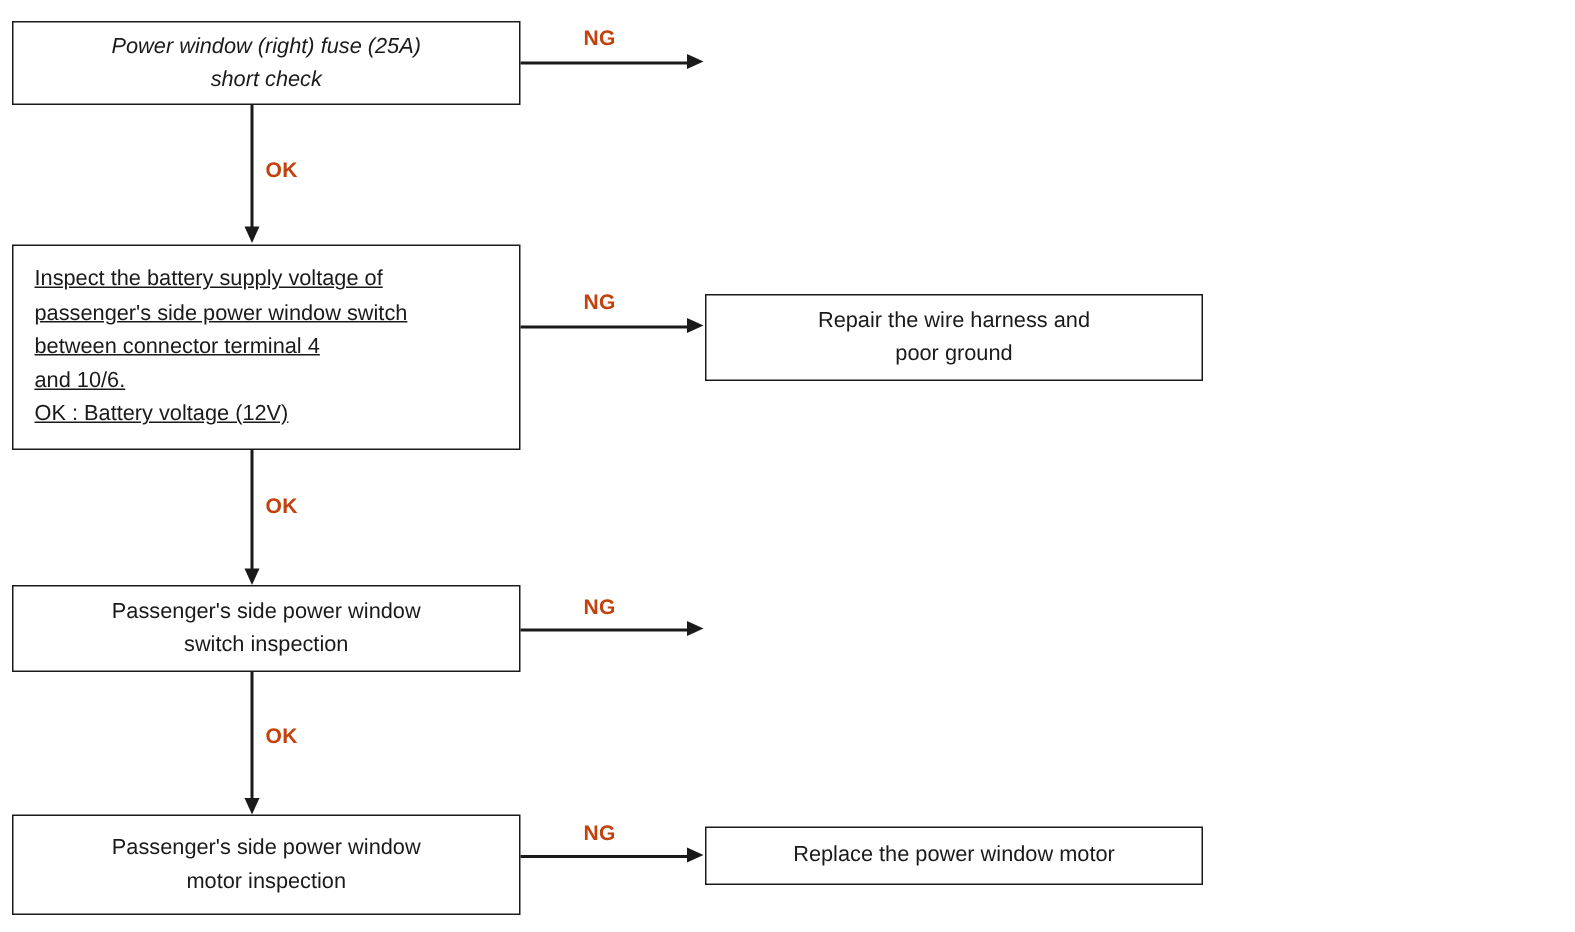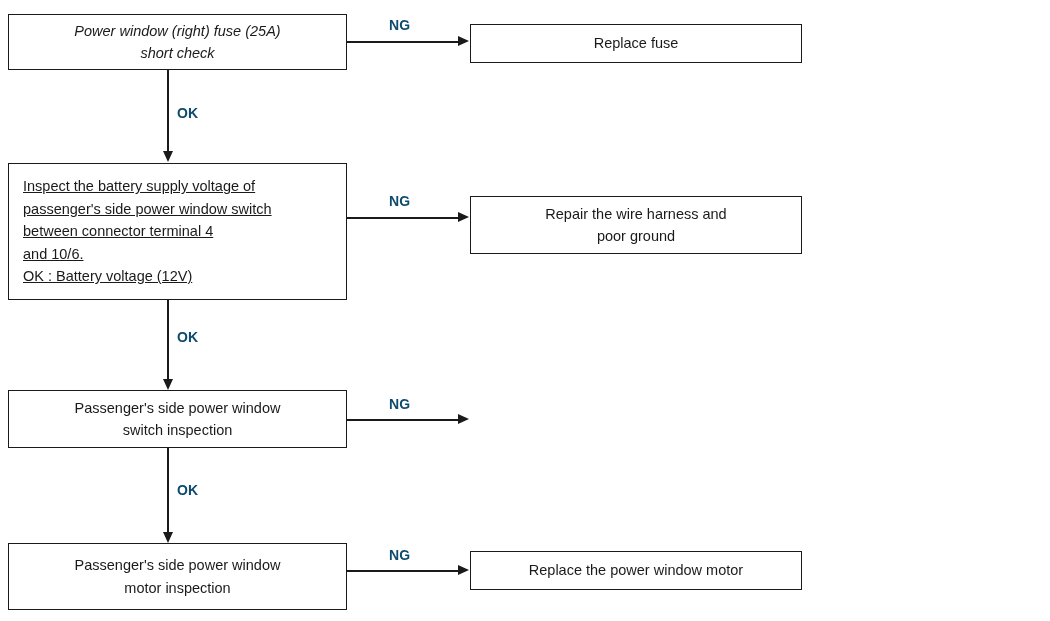--- a/index.html
+++ b/index.html
@@ -76,42 +76,39 @@
     border-right: 5.5px solid transparent;
     border-top: 11px solid #1a1a1a;
   }
 
   
   .edge-label {
     position: absolute;
     font-family: "Liberation Sans", sans-serif;
     font-size: 14px;
     font-weight: bold;
-    color: #0c4a6e;
+    color: #c2410c;
     letter-spacing: 0.2px;
     white-space: nowrap;
   }
 </style>
 </head>
 <body>
 
 <div id="canvas">
 
   <div class="node centered" style="left:8px; top:14px; width:339px; height:56px;font-style:italic;">
     <span class="node-text">Power window (right) fuse (25A)
 short check</span>
   </div>
 
   <div class="conn-h" style="left:347px; top:41px; width:112px;"></div>
   <div class="arrow-right" style="left:458px; top:36px;"></div>
   <div class="edge-label" style="left:389px; top:17px;">NG</div>
 
-  <div class="node centered" style="left:470px; top:24px; width:332px; height:39px;">
-    <span class="node-text">Replace fuse</span>
-  </div>
 
   <div class="conn-v" style="left:167px; top:70px; height:82px;"></div>
   <div class="arrow-down" style="left:162.5px; top:151px;"></div>
   <div class="edge-label" style="left:177px; top:105px;">OK</div>
 
   <div class="node lefted" style="left:8px; top:163px; width:339px; height:137px;">
     <span class="node-text">Inspect the battery supply voltage of
 passenger's side power window switch
 between connector terminal 4
 and 10/6.

